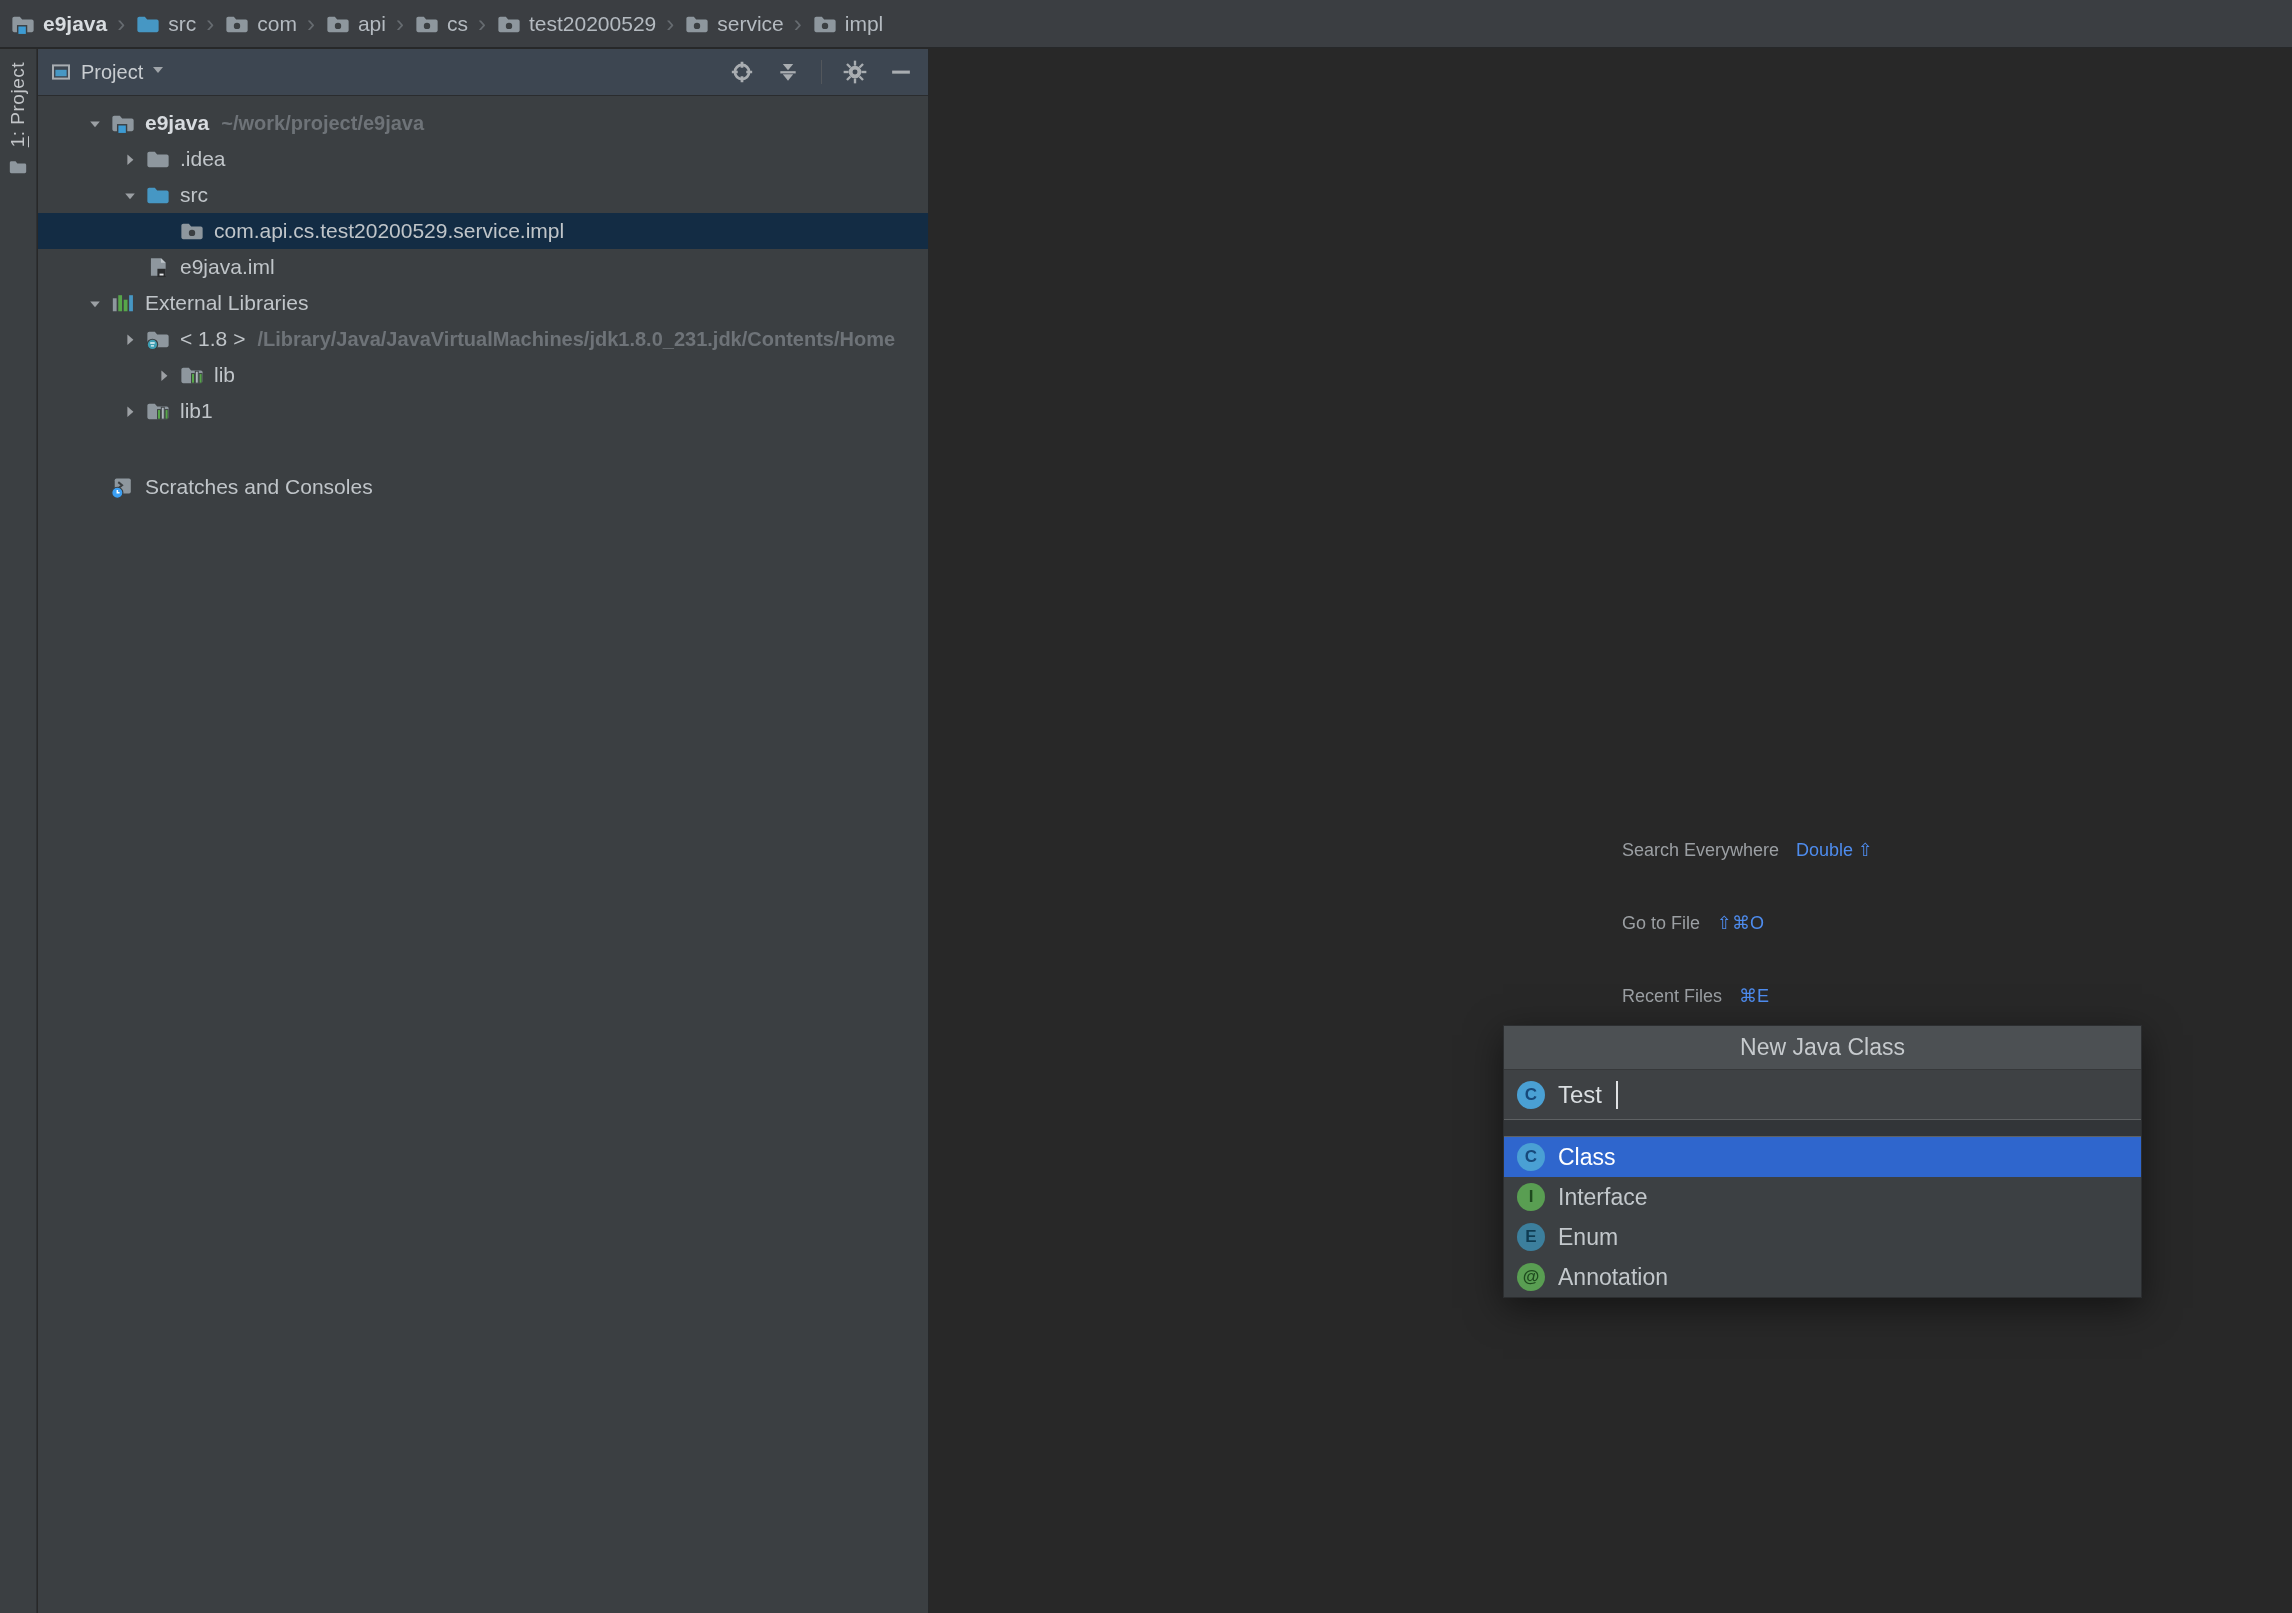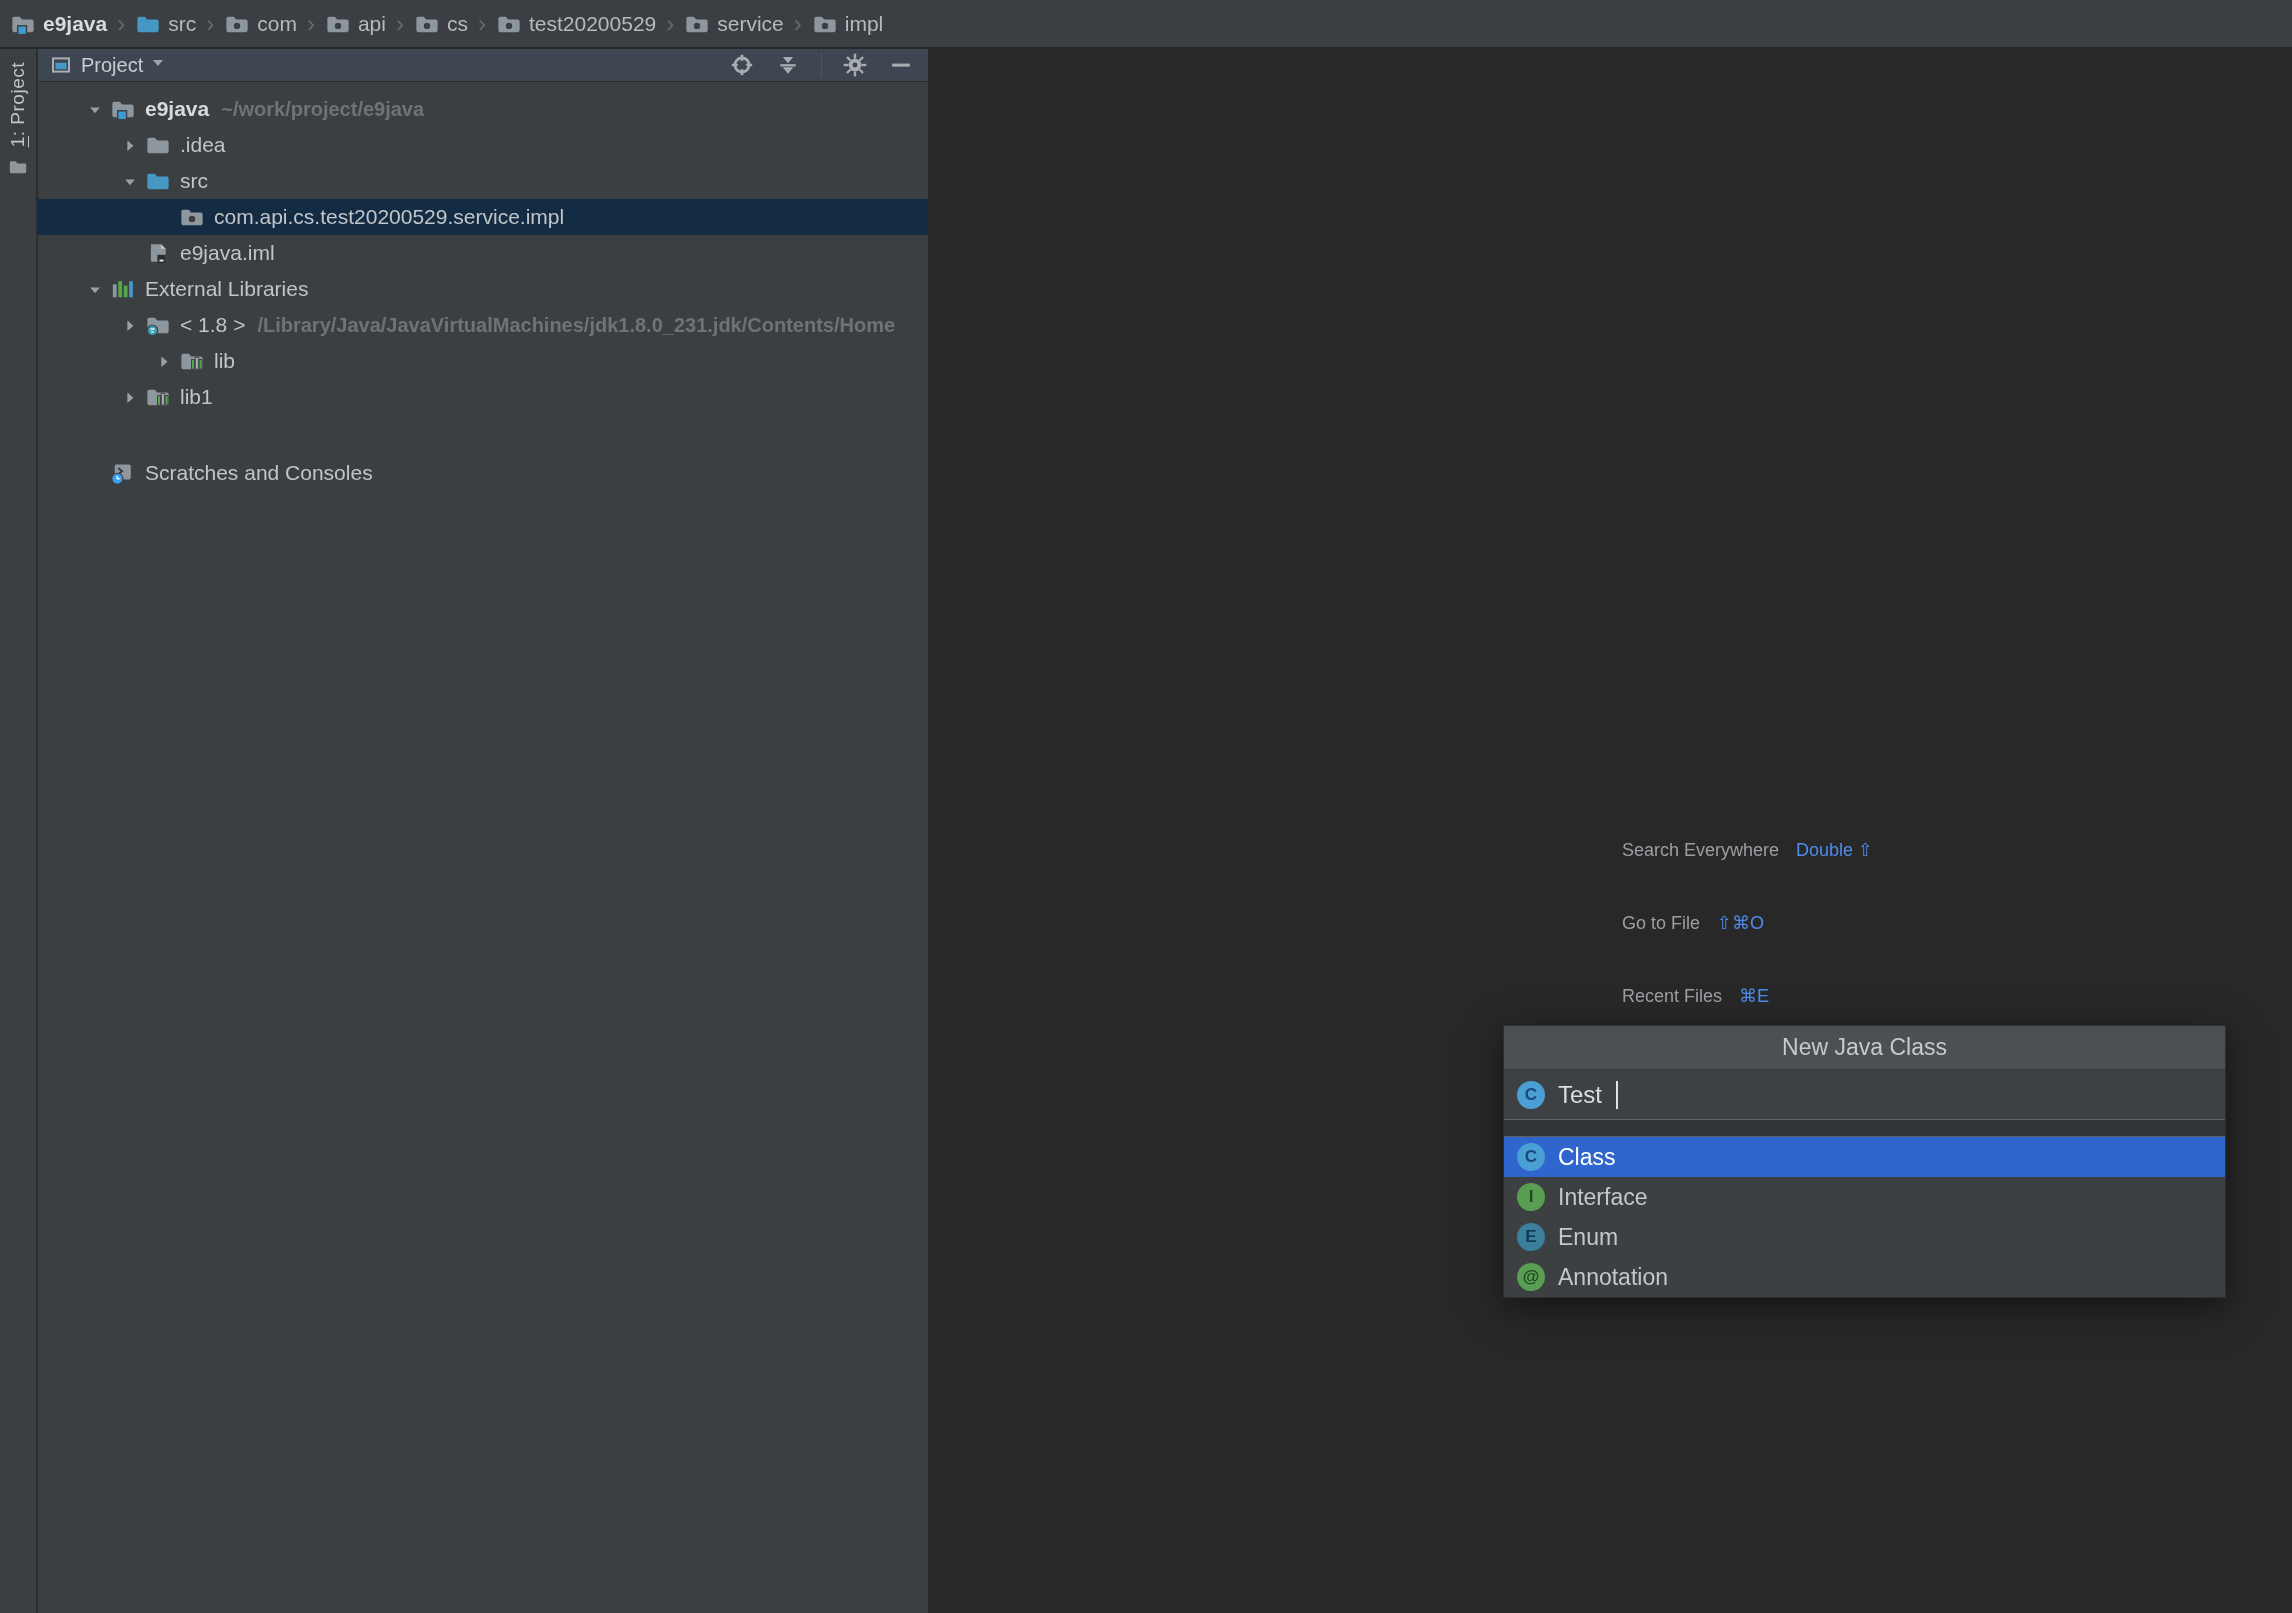--- a/index.html
+++ b/index.html
@@ -34,21 +34,21 @@
   }
   .stripe-label u{text-decoration:underline;}
 
   
   #panel{
     position:absolute; left:38px; top:49px; width:891px; bottom:0;
     background:#3B3F42; border-right:1px solid #26282A; box-sizing:border-box;
     overflow:hidden;
   }
   .panel-header{
-    height:33px; background:#3D4651; border-bottom:1px solid #2A2C2E;
+    height:47px; background:#3D4651; border-bottom:1px solid #2A2C2E;
     display:flex; align-items:center; padding:0 14px 0 12px; gap:9px; box-sizing:border-box;
   }
   .panel-title{font-size:20px; color:#C9CDD1;}
   .header-actions{margin-left:auto; display:flex; align-items:center; gap:20px;}
   .icon-btn{display:flex; align-items:center; justify-content:center; cursor:pointer;}
   .v-sep{width:1px; height:24px; background:#53575C;}
 
   .tree{padding-top:9px;}
   .tree-row{
     height:36px; display:flex; align-items:center;
@@ -63,21 +63,21 @@
 
   
   #editor{position:absolute; left:929px; top:49px; right:0; bottom:0; background:#282828;}
   #shortcuts{position:absolute; left:693px; top:784px;}
   .sc-line{height:34px; margin-bottom:39px; display:flex; align-items:center; font-size:18px;}
   .sc-label{color:#9B9FA3;}
   .sc-keys{color:#4E8CEE; margin-left:17px;}
 
   
   #popup{
-    position:absolute; left:1503px; top:1025px; width:723px;
+    position:absolute; left:1503px; top:1025px; width:639px;
     background:#3C4043; border:1px solid #2C2E30; box-sizing:border-box;
     box-shadow:0 10px 34px rgba(0,0,0,0.5);
   }
   .popup-title{
     height:43px; background:#4C5053; border-bottom:1px solid #36383A;
     display:flex; align-items:center; justify-content:center;
     font-size:23px; color:#C6CACD;
   }
   .popup-input{
     height:50px; background:#3E4144; border-bottom:1px solid #5E6163;

